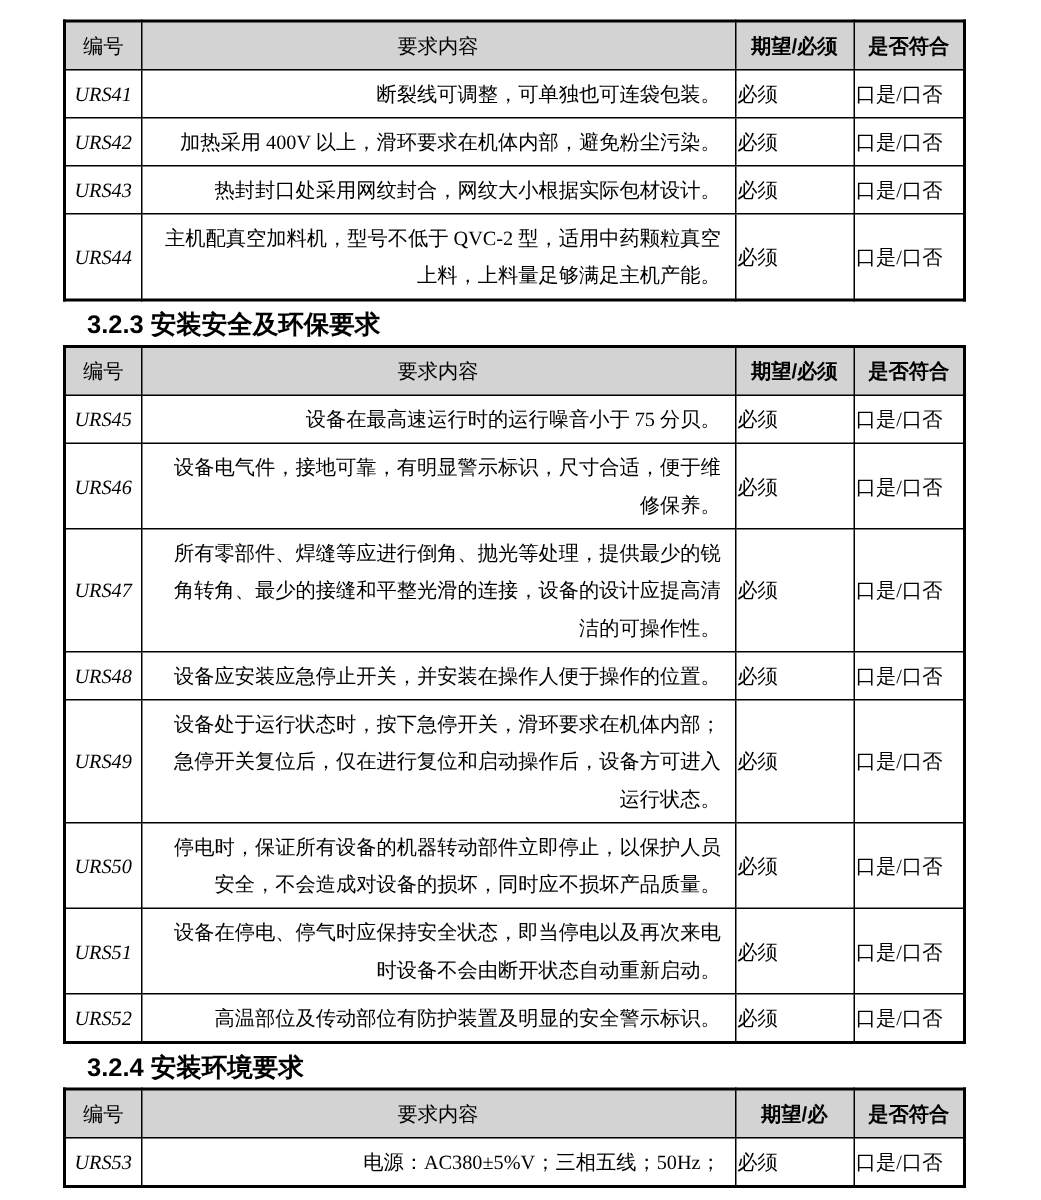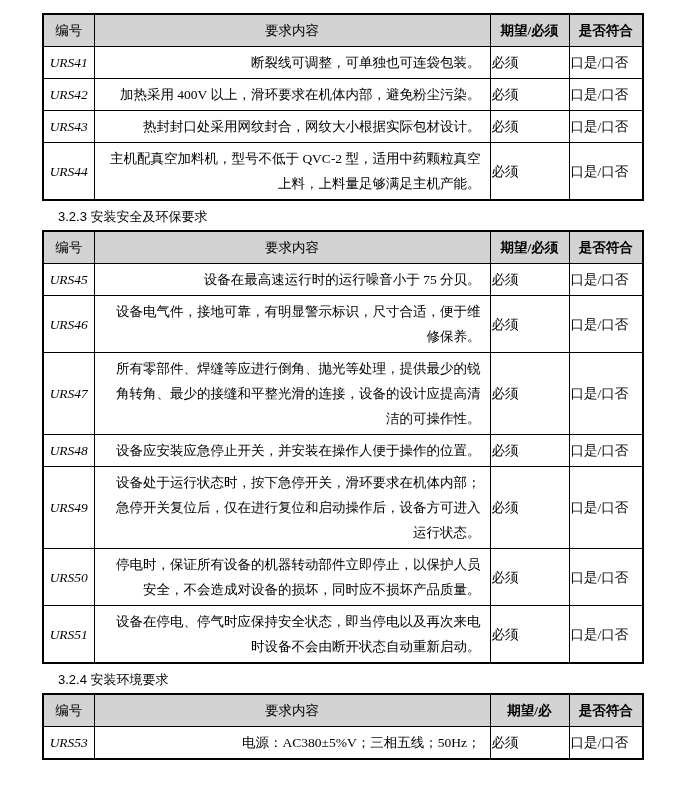--- a/index.html
+++ b/index.html
@@ -42,43 +42,43 @@
     padding: 3px 2px;
     text-align: center;
     line-height: 25px;
   }
   th.th-plain {
     font-weight: normal;
     font-family: "Liberation Serif", "DejaVu Serif", serif;
   }
   th.th-strong {
     font-weight: bold;
-    font-family: Liberation Serif, serif;
+    font-family: Liberation Sans, sans-serif;
     font-size: 13px;
   }
   td.cell-id {
     text-align: center;
     padding: 3px 1px;
     line-height: 25px;
     font-family: "Liberation Serif", "DejaVu Serif", serif;
     font-style: italic;
   }
   td.cell-content {
     text-align: right;
     padding: 3px 9px;
     line-height: 25px;
   }
   td.cell-req,
   td.cell-comp {
     padding: 3px 1px;
     line-height: 25px;
   }
   .sec-heading {
-    font-size: 13px;
-    font-weight: normal;
+    font-size: 17px;
+    font-weight: bold;
     font-family: "Liberation Sans", "DejaVu Sans", sans-serif;
     margin: 7px 0 5px 16px;
     line-height: 17px;
   }
 </style>
 </head>
 <body style="color: rgb(0, 0, 0);">
 
 <div class="page">
 
@@ -180,20 +180,26 @@
             <td class="cell-content">停电时，保证所有设备的机器转动部件立即停止，以保护人员安全，不会造成对设备的损坏，同时应不损坏产品质量。</td>
             <td class="cell-req">必须</td>
             <td class="cell-comp">口是/口否</td>
           </tr>
           <tr>
             <td class="cell-id">URS51</td>
             <td class="cell-content">设备在停电、停气时应保持安全状态，即当停电以及再次来电时设备不会由断开状态自动重新启动。</td>
             <td class="cell-req">必须</td>
             <td class="cell-comp">口是/口否</td>
           </tr>
+          <tr>
+            <td class="cell-id">URS52</td>
+            <td class="cell-content">高温部位及传动部位有防护装置及明显的安全警示标识。</td>
+            <td class="cell-req">必须</td>
+            <td class="cell-comp">口是/口否</td>
+          </tr>
         </tbody>
       </table>
   </section>
 
   <section class="sec">
     <h3 class="sec-heading">3.2.4 安装环境要求</h3>
     <table class="urs-table">
         <colgroup>
           <col class="col-id">
           <col class="col-content">

